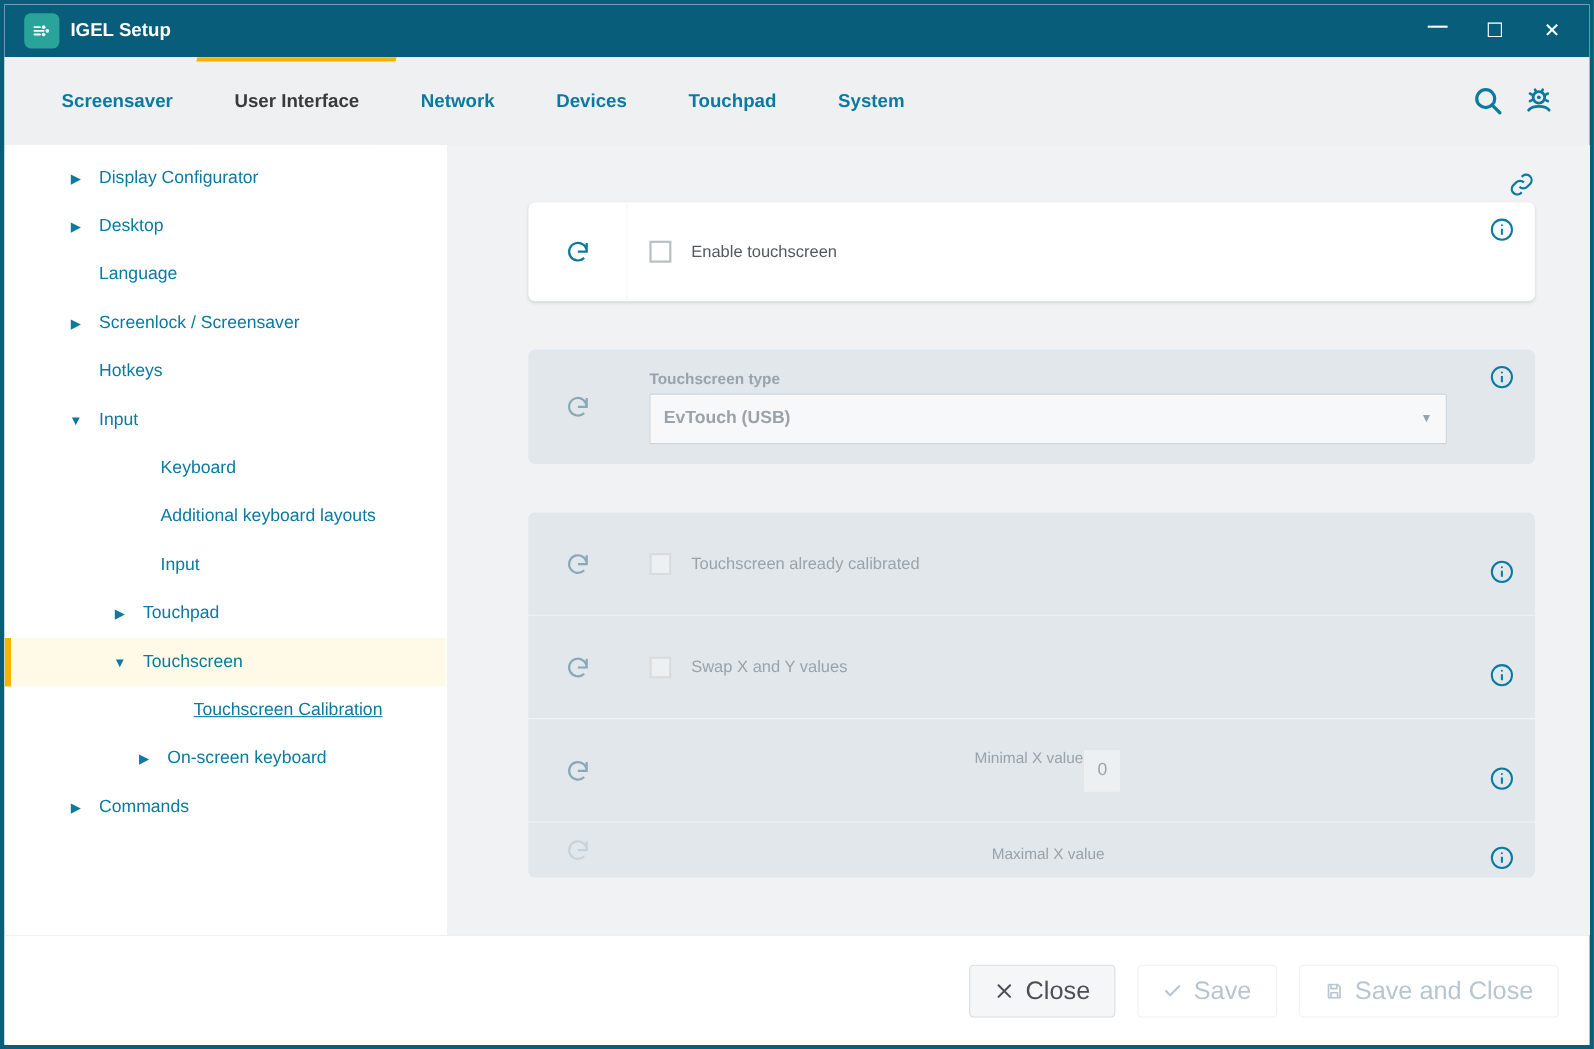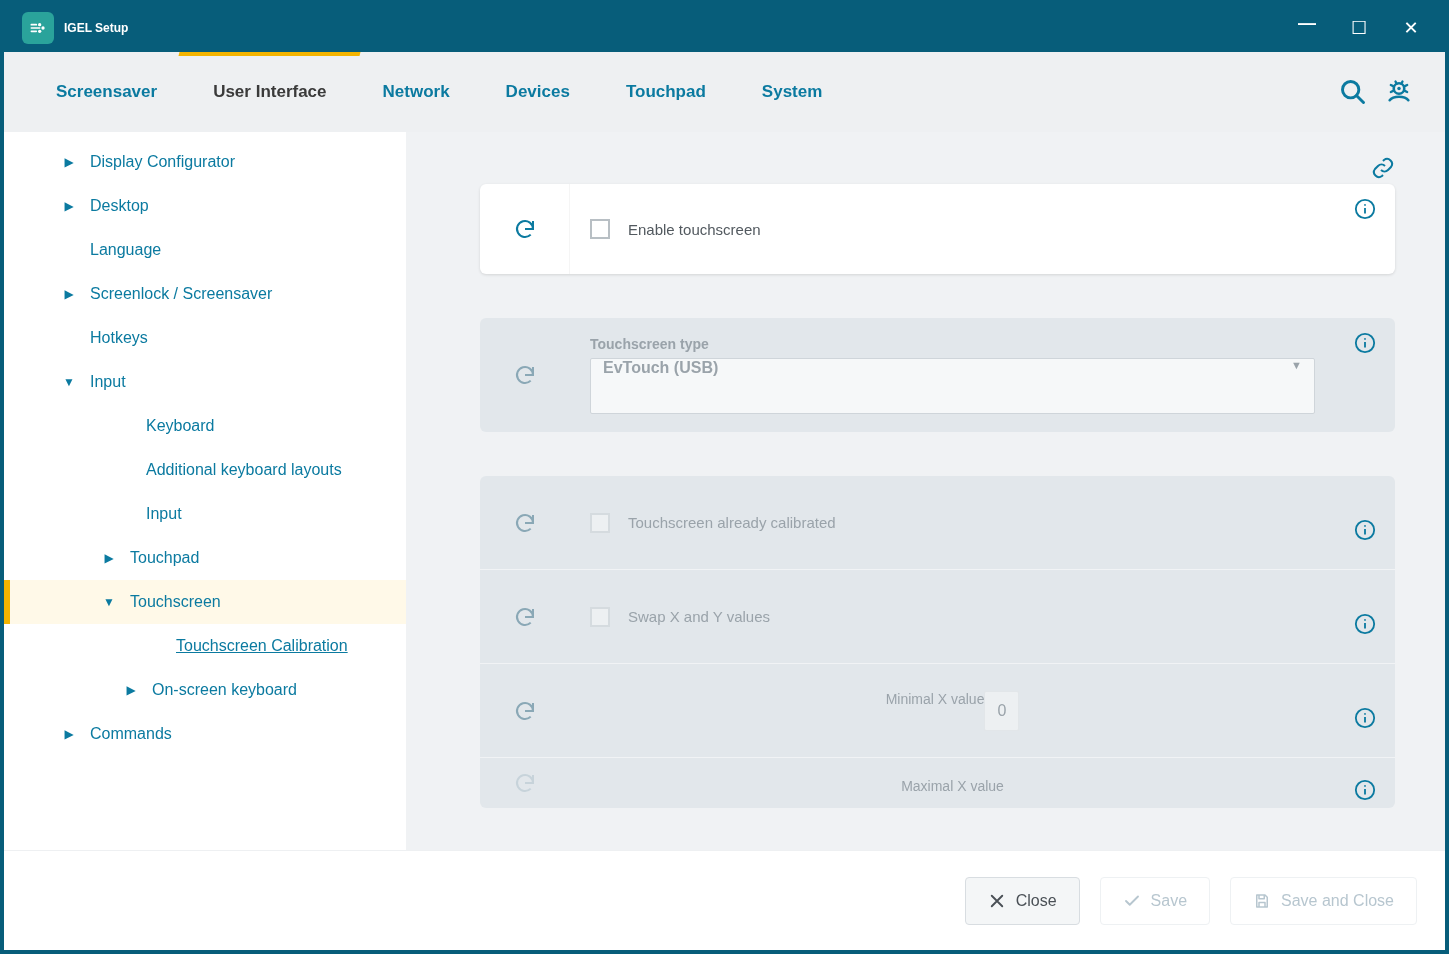--- a/index.html
+++ b/index.html
@@ -3,21 +3,21 @@
 <meta charset="utf-8">
 <style>
   * { box-sizing: border-box; margin: 0; padding: 0; }
   html, body { width: 1449px; height: 954px; font-family: "Segoe UI", Arial, sans-serif; overflow: hidden; }
   body { border: 4px solid #075d7a; display: flex; flex-direction: column; background: #fff; }
 
   
   .titlebar { height: 48px; background: #075d7a; display: flex; align-items: center; padding: 0 8px; }
   .titlebar .app-icon { width: 32px; height: 32px; margin: 0 10px; background: #2aa39b; border-radius: 6px; display:flex; align-items:center; justify-content:center; }
   .titlebar .app-icon svg { width: 20px; height: 20px; }
-  .titlebar .title { color: #fff; font-weight: 600; font-size: 12px; }
+  .titlebar .title { color: #fff; font-weight: 600; font-size: 17px; }
   .win-controls { margin-left: auto; display: flex; gap: 28px; padding-right: 14px; }
   .win-controls span { color:#fff; font-size: 18px; cursor:pointer; width: 24px; text-align:center; }
 
   
   .tabstrip { height: 80px; background: #eef0f2; display: flex; align-items: center; padding: 0 24px; position: relative; }
   .tabstrip .tab { padding: 0 28px; font-size: 17px; font-weight: 600; color: #0b7aa0; cursor:pointer; height:100%; display:flex; align-items:center; position:relative; }
   .tabstrip .tab.active { color: #3a3a3a; }
   .tabstrip .tab.active::before {
     content:""; position:absolute; inset:0; background:#fff3d6;
     transform: skewX(-14deg); z-index:-1;
@@ -58,36 +58,36 @@
   .card .body-col { flex:1; display:flex; align-items:center; padding: 0 20px; }
   .card .info-col { width:60px; display:flex; align-items:flex-start; justify-content:center; padding-top:14px; }
   .card .info-col svg { width:22px; height:22px; stroke:#0b7aa0; fill:none; stroke-width:2; cursor:pointer; }
 
   .checkbox { width:20px; height:20px; border:2px solid #b8bfc4; margin-right:18px; background:#fff; cursor:pointer; }
 
   .field-label { font-size:15px; color:#52595f; }
 
   .card.stacked .body-col { flex-direction:column; align-items:stretch; justify-content:center; padding: 18px 20px; }
   .field-title { font-size:14px; color:#9aa3aa; margin-bottom:6px; }
-  .select { height:56px; border:1px solid #cfd5da; background:#f6f8f9; border-radius:2px; display:flex; align-items:flex-start; padding:0 12px; color:#9aa3aa; font-size:16px; position:relative; cursor:default; }
+  .select { height:46px; border:1px solid #cfd5da; background:#f6f8f9; border-radius:2px; display:flex; align-items:center; padding:0 12px; color:#9aa3aa; font-size:16px; position:relative; cursor:default; }
   .select .caret-down { margin-left:auto; font-size:11px; color:#9aa3aa; }
   .textfield { height:40px; border:1px solid #e2e6e9; background:#edf0f2; border-radius:2px; display:flex; align-items:center; padding:0 12px; color:#9aa3aa; font-size:16px; }
   .group-card { background:#e2e7eb; border-radius:6px; padding:0; margin-bottom:44px; }
   .group-card .row { display:flex; align-items:center; min-height:94px; border-bottom:1px solid rgba(255,255,255,0.5); }
   .group-card .row:last-child { border-bottom:none; }
   .group-card .row .sync-col { width:90px; display:flex; align-items:center; justify-content:center; }
   .group-card .row .sync-col svg { width:24px; height:24px; stroke:#8aa8b6; fill:none; stroke-width:2; }
   .group-card .row .body-col { flex:1; display:flex; align-items:center; padding:0 20px; }
   .group-card .row .body-col.stack { flex-direction:row; align-items:stretch; justify-content:center; padding:18px 20px; }
   .group-card .row .info-col { width:60px; display:flex; align-items:flex-start; justify-content:center; padding-top:14px; }
   .group-card .row .info-col svg { width:22px; height:22px; stroke:#0b7aa0; fill:none; stroke-width:2; cursor:pointer;}
 
   
   .footer { height: 100px; background:#fff; border-top:1px solid #eef0f2; display:flex; align-items:center; justify-content:flex-end; padding:0 28px; gap:20px; }
-  .btn { height:48px; padding:0 22px; border-radius:4px; font-size:16px; display:flex; align-items:center; gap:10px; cursor:pointer; border:1px solid transparent; }
+  .btn { height:48px; padding:0 22px; border-radius:4px; font-size:23px; display:flex; align-items:center; gap:10px; cursor:pointer; border:1px solid transparent; }
   .btn.close { background:#f4f6f7; border:1px solid #d8dde1; color:#4a5056; }
   .btn.save, .btn.saveclose { background:#fff; color:#b7c6cf; border:1px solid #eef1f3; cursor:default; }
   .btn svg { width:18px; height:18px; }
 </style>
 </head>
 <body>
 
 <div class="titlebar">
   <div class="app-icon">
     <svg viewBox="0 0 24 24">

